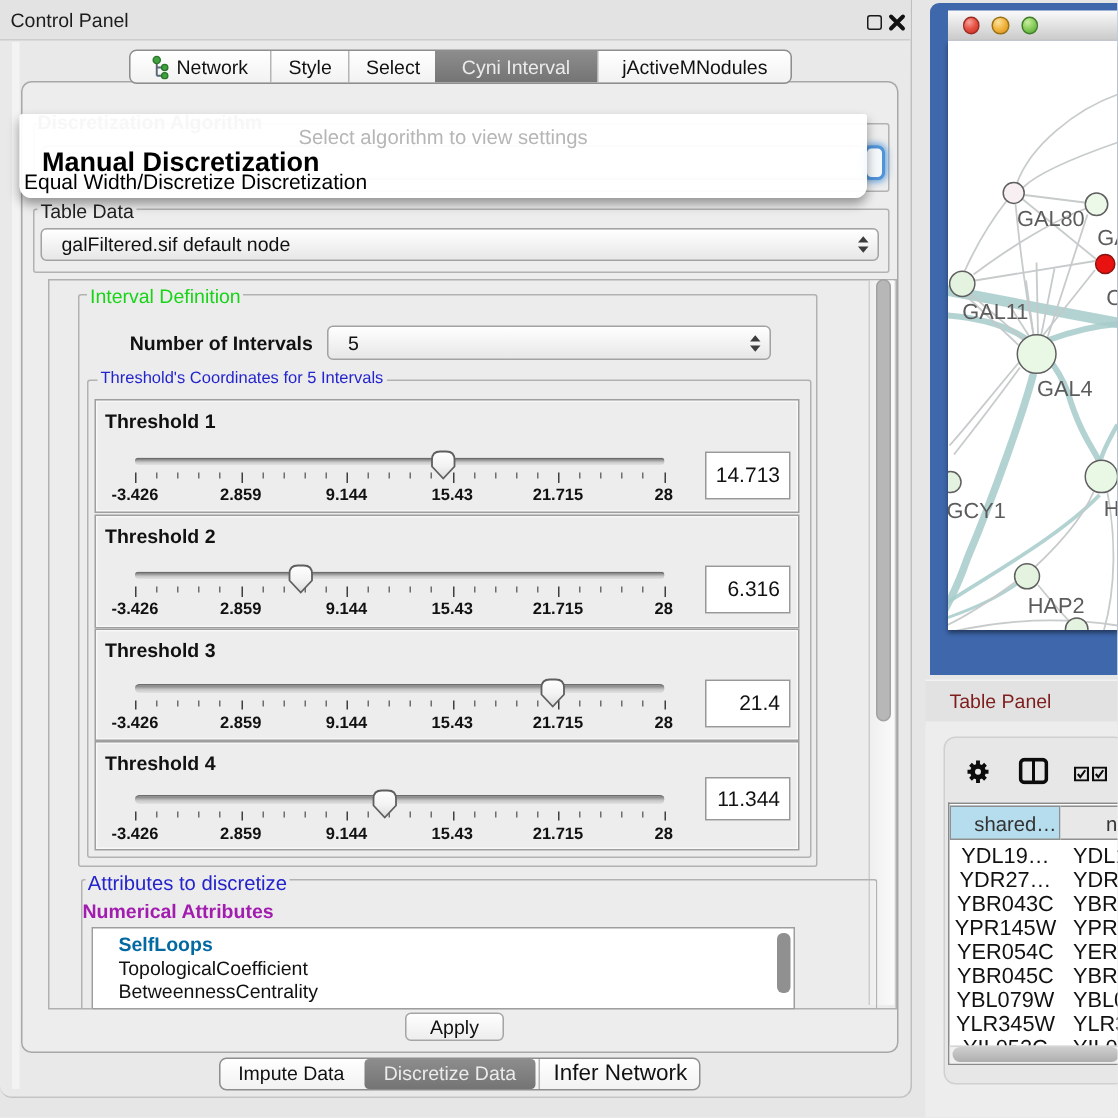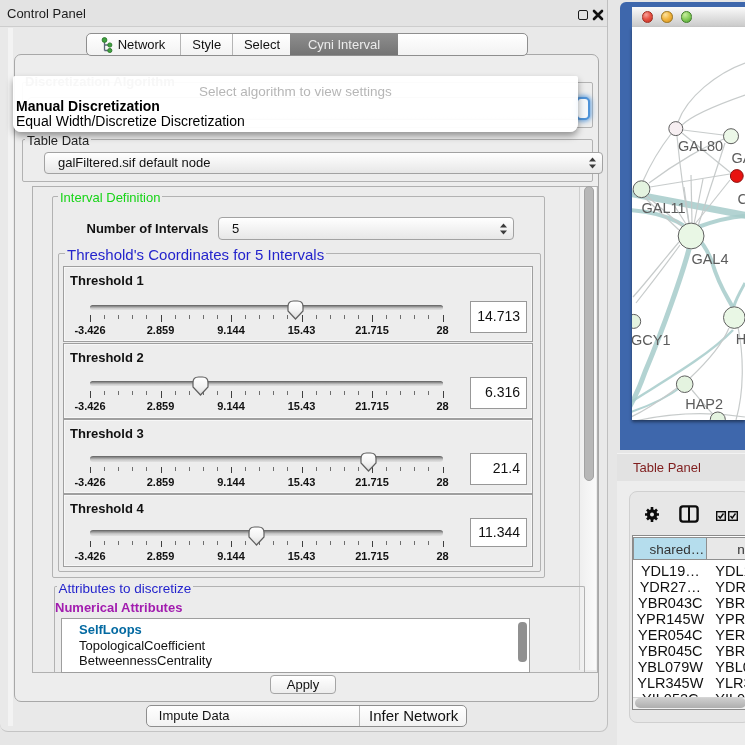--- a/index.html
+++ b/index.html
@@ -21,53 +21,54 @@
 <div class="abs" style="left:85.5px;top:33px;width:440px;height:20.5px;background:linear-gradient(#ffffff,#f2f2f2);border:1px solid #8e8e8e;border-radius:5px;overflow:hidden;">
     <div class="abs" style="left:0px;top:0;width:93px;height:20.5px;color:#111;display:flex;align-items:center;justify-content:center;font-size:13px;"><svg width="13" height="17" viewBox="0 0 13 17" style="margin-right:4px;">
         <path d="M3.5,5 L3.5,14.5 M3.5,9 L6.8,9 M3.5,14.5 L6.8,14.5" stroke="#5a6678" stroke-width="1.3" fill="none"></path>
         <circle cx="3.5" cy="4" r="2.4" fill="#3fa23f" stroke="#2a752a" stroke-width="0.9"></circle>
         <circle cx="8.8" cy="9" r="2.1" fill="#3fa23f" stroke="#2a752a" stroke-width="0.9"></circle>
         <circle cx="8.8" cy="14.5" r="2.1" fill="#3fa23f" stroke="#2a752a" stroke-width="0.9"></circle>
       </svg>Network</div>
     <div class="abs" style="left:93px;top:0;width:52.5px;height:20.5px;border-left:1px solid #b5b5b5;color:#111;display:flex;align-items:center;justify-content:center;font-size:13px;">Style</div>
     <div class="abs" style="left:145.5px;top:0;width:58px;height:20.5px;border-left:1px solid #b5b5b5;color:#111;display:flex;align-items:center;justify-content:center;font-size:13px;">Select</div>
     <div class="abs" style="left:203.5px;top:0;width:108px;height:20.5px;background:linear-gradient(#8d8d8d,#747474);color:#ebebeb;border-radius:0px;display:flex;align-items:center;justify-content:center;font-size:13px;">Cyni Interval</div>
+    <div class="abs" style="left:311.5px;top:0;width:128.5px;height:20.5px;border-left:1px solid #b5b5b5;color:#111;display:flex;align-items:center;justify-content:center;font-size:13px;">jActiveMNodules</div>
   </div>
 <div class="abs" style="left:22px;top:82px;width:569px;height:44px;border:1px solid #b2b2b2;border-radius:2px;"></div>
 <div class="abs b13 bold" style="left:25px;top:74px;color:#4a4a4a;background:transparent;">Discretization Algorithm</div>
 <div class="abs" style="left:27px;top:97px;width:561px;height:21px;border-radius:5px;background:linear-gradient(#ffffff,#e9e9e9);border:1px solid #a0a0a0;"></div>
 <div class="abs" style="left:576px;top:97px;width:10px;height:19px;border-radius:5px;background:#f5f8fb;border:2px solid #4f93d8;box-shadow:0 0 4px 1.5px rgba(90,155,220,0.85);"></div>
 <div class="abs" style="left:12.9px;top:76.4px;width:565px;height:55.5px;background:rgba(255,255,255,0.955);border-radius:2px 2px 8px 8px;box-shadow:0 4px 7px rgba(0,0,0,0.38);z-index:50;"></div>
 <div class="abs" style="left:12.9px;top:84px;width:565px;text-align:center;font-size:13.5px;color:#b6b6b6;z-index:51;">Select algorithm to view settings</div>
-<div class="abs bold" style="left:16px;top:97.5px;font-size:14px;color:#000;z-index:51;">Manual Discretization</div>
+<div class="abs bold" style="left:28px;top:97.5px;font-size:18px;color:#000;z-index:51;">Manual Discretization</div>
 <div class="abs" style="left:16px;top:112.5px;font-size:14px;color:#000;z-index:51;">Equal Width/Discretize Discretization</div>
 <div class="abs" style="left:22px;top:139px;width:569px;height:41px;border:1px solid #b2b2b2;border-radius:2px;"></div>
 <div class="abs b13" style="left:25px;top:133px;color:#222;background:#ededed;padding:0 2px;">Table Data</div>
-<div class="abs" style="left:27px;top:151.5px;width:557px;height:20.5px;border-radius:4px;background:linear-gradient(#ffffff,#e7e7e7);border:1px solid #a2a2a2;margin-left:17px;">
+<div class="abs" style="left:27px;top:151.5px;width:557px;height:20.5px;border-radius:4px;background:linear-gradient(#ffffff,#e7e7e7);border:1px solid #a2a2a2;">
     <div class="abs b13" style="left:13px;top:2.25px;color:#111;">galFiltered.sif default node</div>
     <svg class="abs" style="left:543px;top:4.25px;" width="9" height="12" viewBox="0 0 9 12">
       <path d="M4.5,0.5 L8,4.6 L1,4.6 Z" fill="#3c3c3c"></path>
       <path d="M4.5,11.5 L8,7.4 L1,7.4 Z" fill="#3c3c3c"></path>
     </svg>
   </div>
 <div class="abs" style="left:32px;top:186px;width:564px;height:485px;border:1px solid #b0b0b0;background:#ececec;"></div>
 <div class="abs" style="left:579px;top:187px;width:16px;height:483px;background:linear-gradient(90deg,#efefef,#fafafa);border-left:1px solid #cdcdcd;"></div>
 <div class="abs" style="left:584px;top:186px;width:8px;height:293px;background:#b7b7b7;border:1px solid #a2a2a2;border-radius:5px;"></div>
 <div class="abs" style="left:52.4px;top:196px;width:491px;height:380px;border:1px solid #b2b2b2;border-radius:2px;"></div>
 <div class="abs b13" style="left:58px;top:189.5px;color:#17d417;background:#ececec;padding:0 2px;">Interval Definition</div>
 <div class="abs b13 bold" style="left:86.5px;top:221px;color:#111;">Number of Intervals</div>
 <div class="abs" style="left:218px;top:217px;width:294px;height:21px;border-radius:4px;background:linear-gradient(#ffffff,#e7e7e7);border:1px solid #a2a2a2;">
     <div class="abs b13" style="left:13px;top:2.5px;color:#111;">5</div>
     <svg class="abs" style="left:280px;top:4.5px;" width="9" height="12" viewBox="0 0 9 12">
       <path d="M4.5,0.5 L8,4.6 L1,4.6 Z" fill="#3c3c3c"></path>
       <path d="M4.5,11.5 L8,7.4 L1,7.4 Z" fill="#3c3c3c"></path>
     </svg>
   </div>
 <div class="abs" style="left:58px;top:252.5px;width:480.5px;height:317px;border:1px solid #b2b2b2;border-radius:2px;"></div>
-<div class="abs" style="left:65px;top:246px;font-size:15px;color:#2424cc;background:#ececec;padding:0 2px;">Threshold's Coordinates for 5 Intervals</div>
+<div class="abs" style="left:65px;top:246px;font-size:11px;color:#2424cc;background:#ececec;padding:0 2px;">Threshold's Coordinates for 5 Intervals</div>
 <div class="abs" style="left:63px;top:266px;width:468px;height:74px;border:1px solid #9f9f9f;box-shadow:inset 0 0 0 1px #f7f7f7;background:#ededed;"></div>
 <div class="abs b13 bold" style="left:70px;top:273px;color:#111;">Threshold 1</div>
 <div class="abs" style="left:90px;top:304.5px;width:353px;height:4.5px;border-radius:3px;background:linear-gradient(#7e7e7e,#c9c9c9 55%,#e2e2e2);border-top:1px solid #6d6d6d;"></div>
 <svg class="abs" style="left:286.5px;top:300.0px;z-index:5;" width="17" height="20" viewBox="0 0 17 20">
     <defs>
       <linearGradient id="tg295_300" x1="0" y1="0" x2="0" y2="1">
         <stop offset="0" stop-color="#ffffff"></stop>
         <stop offset="0.55" stop-color="#f2f2f2"></stop>
         <stop offset="1" stop-color="#dcdcdc"></stop>
       </linearGradient>
@@ -254,20 +255,21 @@
 <div class="abs b13 bold" style="left:55px;top:600px;color:#a21caf;">Numerical Attributes</div>
 <div class="abs" style="left:61px;top:617.5px;width:467px;height:53.5px;background:#fff;border:1px solid #9e9e9e;overflow:hidden;">
     <div class="abs b13" style="left:17px;top:3.5px;color:#0369a1;font-weight:bold;">SelfLoops</div>
     <div class="abs b13" style="left:17px;top:19px;color:#111;">TopologicalCoefficient</div>
     <div class="abs b13" style="left:17px;top:34.5px;color:#111;">BetweennessCentrality</div>
     <div class="abs" style="left:456px;top:3px;width:8.5px;height:40px;background:#909090;border-radius:4px;"></div>
   </div>
 <div class="abs" style="left:270px;top:674.5px;width:64px;height:17.5px;border-radius:4px;background:linear-gradient(#ffffff,#ededed);border:1px solid #a5a5a5;display:flex;align-items:center;justify-content:center;font-size:13px;color:#111;">Apply</div>
 <div class="abs" style="left:146.4px;top:704.5px;width:319px;height:20px;background:linear-gradient(#ffffff,#f2f2f2);border:1px solid #8e8e8e;border-radius:5px;overflow:hidden;">
     <div class="abs" style="left:0px;top:0;width:93.6px;height:20px;color:#111;display:flex;align-items:center;justify-content:center;font-size:13px;">Impute Data</div>
+    <div class="abs" style="left:95.6px;top:0;width:113.9px;height:20px;background:linear-gradient(#8d8d8d,#747474);color:#ebebeb;border-radius:3px;display:flex;align-items:center;justify-content:center;font-size:13px;">Discretize Data</div>
     <div class="abs" style="left:211.5px;top:0;width:107.5px;height:20px;border-left:1px solid #b5b5b5;color:#111;display:flex;align-items:center;justify-content:center;font-size:15px;">Infer Network</div>
   </div>
 <div class="abs" style="left:620px;top:2px;width:125px;height:448px;background:#3e67ac;border-radius:6px 0 0 0;"></div>
 <div class="abs" style="left:632px;top:7px;width:113px;height:20px;background:linear-gradient(#fafafa,#c9c9c9);border-bottom:1px solid #8e8e8e;"></div>
 <div class="abs" style="left:641.5px;top:11.2px;width:11.6px;height:11.6px;border-radius:50%;background:radial-gradient(circle at 35% 28%, #f6a39b 0%, #e85648 45%, #cd372a 85%);border:1px solid #9e2b20;box-sizing:border-box;"></div>
 <div class="abs" style="left:661.0px;top:11.2px;width:11.6px;height:11.6px;border-radius:50%;background:radial-gradient(circle at 35% 28%, #fbe2a0 0%, #f3b843 45%, #dd9a25 85%);border:1px solid #9a7216;box-sizing:border-box;"></div>
 <div class="abs" style="left:680.8000000000001px;top:11.2px;width:11.6px;height:11.6px;border-radius:50%;background:radial-gradient(circle at 35% 28%, #c8eda0 0%, #8ed060 45%, #5daf3d 85%);border:1px solid #3f7d28;box-sizing:border-box;"></div>
 <div class="abs" style="left:632px;top:27px;width:113px;height:393px;background:#fff;overflow:hidden;box-shadow:0 2px 3px rgba(0,0,0,0.45);">
     <svg width="113" height="393" viewBox="0 0 113 393" style="position:absolute;left:0;top:0;">
       <g stroke="#a6cbca" fill="none" stroke-opacity="0.85">

